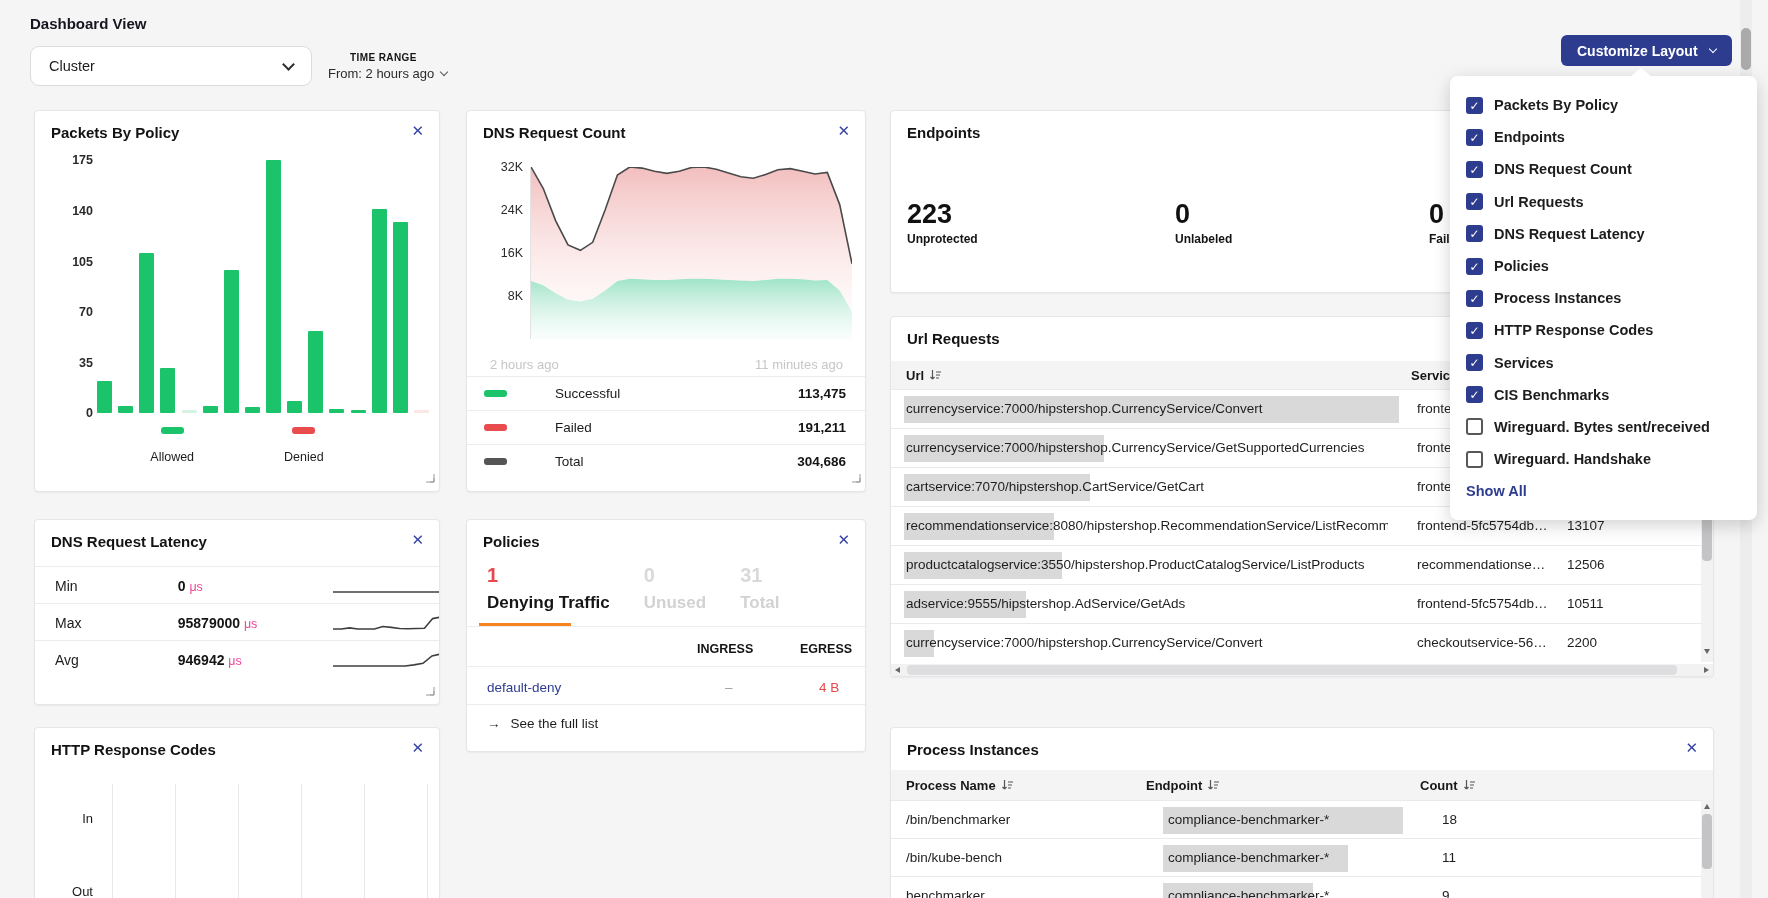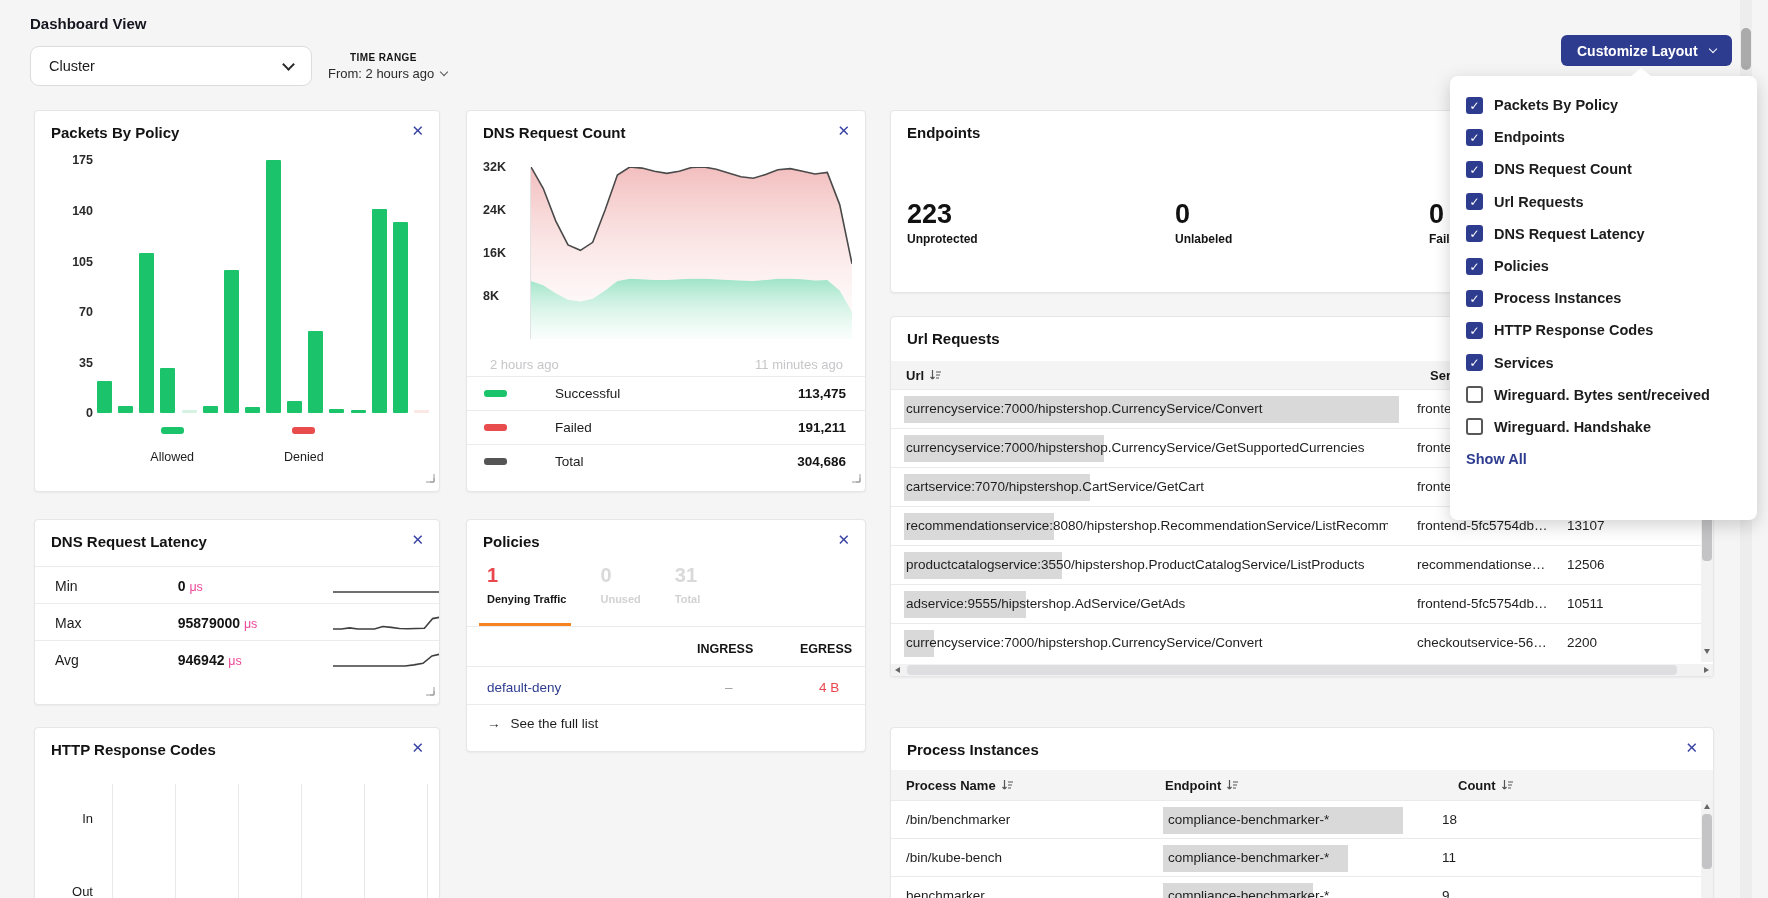--- a/index.html
+++ b/index.html
@@ -34,37 +34,37 @@
   .pbp-ytick{position:absolute;width:44px;text-align:right;font-size:12.5px;font-weight:600;color:#2a2a2a;}
   #pbp-bars{position:absolute;left:62px;top:49px;width:332px;height:253px;display:flex;
             align-items:flex-end;justify-content:space-between;}
   .bar{width:15px;border-radius:1px;}
   .pbp-legend{position:absolute;top:316px;width:100%;display:flex;justify-content:center;gap:90px;}
   .leg-item{display:flex;flex-direction:column;align-items:center;gap:16px;cursor:pointer;}
   .leg-swatch{width:23px;height:7px;border-radius:3px;}
   .leg-label{font-size:12.5px;color:#1d1d1d;}
   
   #card-dns{left:466px;top:110px;width:400px;height:382px;}
-  .dns-ytick{position:absolute;width:40px;font-size:12.5px;font-weight:700;color:#2a2a2a;}
+  .dns-ytick{position:absolute;width:40px;text-align:right;font-size:12.5px;font-weight:400;color:#2a2a2a;}
   #dns-plot{position:absolute;left:63px;top:56px;border-left:1px solid #e3e3e3;}
   .dns-xlab{position:absolute;top:246px;font-size:13px;color:#c6c6c9;}
   .dns-legend{position:absolute;left:0;top:265px;width:100%;}
   .dns-leg-row{height:33px;border-top:1px solid #ececec;display:flex;align-items:center;
                padding:0 19px 0 17px;cursor:pointer;}
   .dns-leg-row .leg-swatch{margin-right:48px;}
   .dns-leg-name{font-size:13.5px;color:#1b1b1b;flex:1;}
   .dns-leg-val{font-size:13.5px;font-weight:600;color:#141414;}
   
   #card-endpoints{left:890px;top:110px;width:824px;height:183px;}
   .ep-stat{position:absolute;top:88px;}
   .ep-num{font-size:27px;font-weight:700;color:#111;}
   .ep-label{font-size:12px;font-weight:700;color:#141414;margin-top:2px;}
   
   #card-url{left:890px;top:316px;width:824px;height:361px;}
-  .tbl-head{position:absolute;left:0;width:824px;background:#f4f4f5;display:flex;align-items:center;gap:19px;}
+  .tbl-head{position:absolute;left:0;width:824px;background:#f4f4f5;display:flex;align-items:center;}
   .th{font-size:13px;font-weight:700;color:#171717;display:flex;align-items:center;gap:5px;cursor:pointer;}
   .url-row{position:absolute;left:0;width:824px;height:39px;border-top:1px solid #eaeaea;}
   .url-hl,.chip-hl{position:absolute;left:13px;top:6px;height:27px;background:#d9d9d9;}
   .url-text{position:absolute;left:15px;top:11px;font-size:13.5px;color:#1e1e1e;width:482px;
             white-space:nowrap;overflow:hidden;}
   .url-service{position:absolute;left:526px;top:11px;font-size:13.5px;color:#1e1e1e;width:130px;
                white-space:nowrap;overflow:hidden;}
   .url-count{position:absolute;left:676px;top:11px;font-size:13.5px;color:#1e1e1e;}
   .vscroll{position:absolute;width:12px;background:#f2f2f3;}
   .vthumb{position:absolute;left:1px;width:10px;background:#c4c4c6;border-radius:4px;}
@@ -77,21 +77,21 @@
            display:flex;align-items:center;}
   .lat-label{width:125px;padding-left:20px;font-size:14px;color:#1b1b1b;}
   .lat-value{width:148px;font-size:14px;color:#141414;font-weight:600;}
   .lat-unit{color:#ec4899;font-weight:400;font-size:12.5px;}
   .spark{margin-left:8px;}
   
   #card-pol{left:466px;top:519px;width:400px;height:233px;}
   .pol-tabs{position:absolute;left:20px;top:44px;display:flex;gap:34px;}
   .pol-tab{cursor:pointer;}
   .pol-num{font-size:20px;font-weight:700;}
-  .pol-lab{font-size:11px;font-weight:700;margin-top:6px;}
+  .pol-lab{font-size:17px;font-weight:700;margin-top:6px;}
   .pol-tab.active .pol-num{color:#e8484d;}
   .pol-tab.active .pol-lab{color:#161616;}
   .pol-tab.muted .pol-num{color:#d9d9d9;}
   .pol-tab.muted .pol-lab{color:#d2d2d2;}
   .pol-underline{position:absolute;left:12px;top:103px;width:92px;height:3px;background:#f5831f;}
   .pol-div{position:absolute;left:0;width:400px;border-top:1px solid #ececec;}
   .pol-th{position:absolute;font-size:12.5px;font-weight:700;color:#141414;}
   .pol-cell{position:absolute;font-size:13.5px;}
   .pol-link{position:absolute;left:20px;top:196px;font-size:13.5px;color:#1d1d1d;display:flex;
             align-items:center;gap:10px;cursor:pointer;}
@@ -489,20 +489,24 @@
     </div>
     <div class="mi">
       <span class="cb on"></span>
       <span class="mi-label">HTTP Response Codes</span>
     </div>
     <div class="mi">
       <span class="cb on"></span>
       <span class="mi-label">Services</span>
     </div>
     <div class="mi">
+      <span class="cb on"></span>
+      <span class="mi-label">CIS Benchmarks</span>
+    </div>
+    <div class="mi">
       <span class="cb"></span>
       <span class="mi-label">Wireguard. Bytes sent/received</span>
     </div>
     <div class="mi">
       <span class="cb"></span>
       <span class="mi-label">Wireguard. Handshake</span>
     </div>
     <span class="show-all">Show All</span>
   </div>
 

